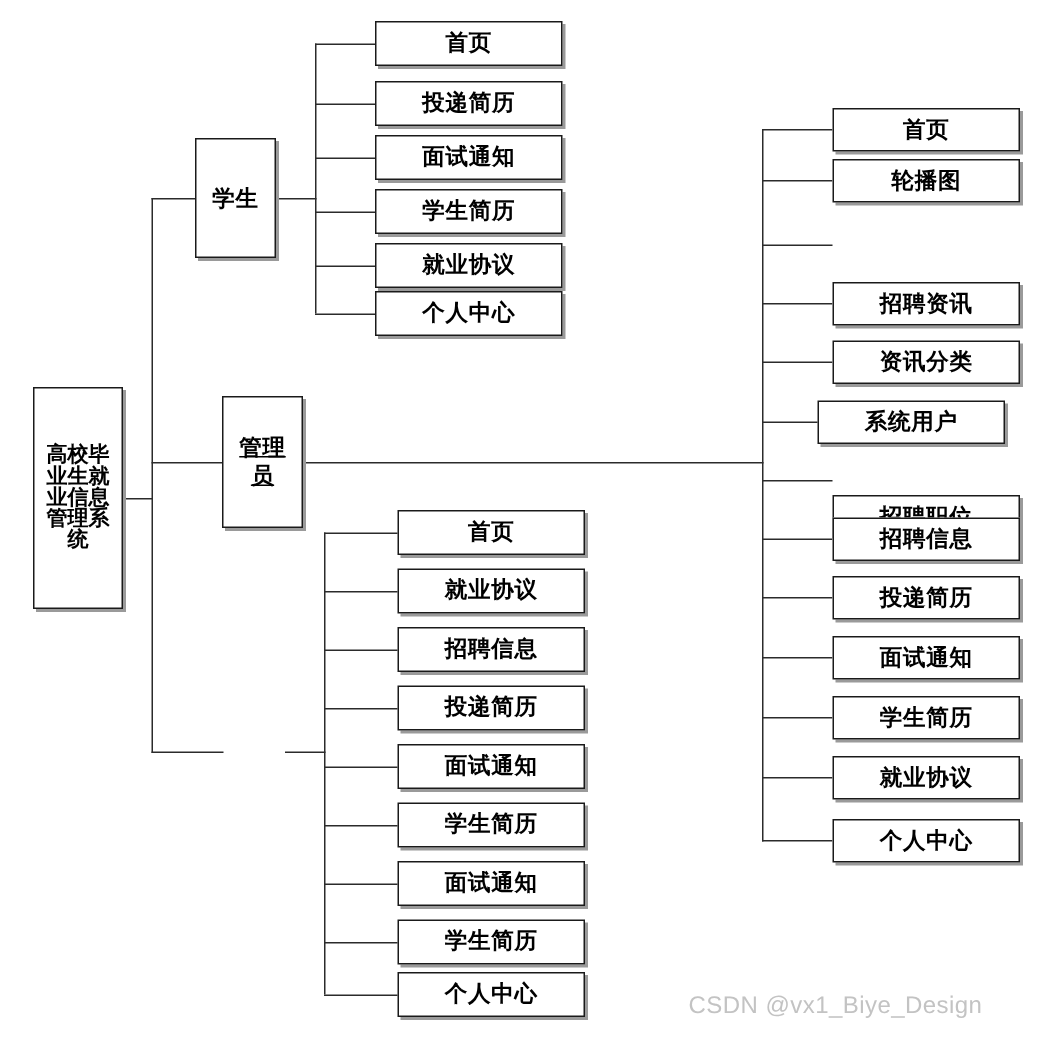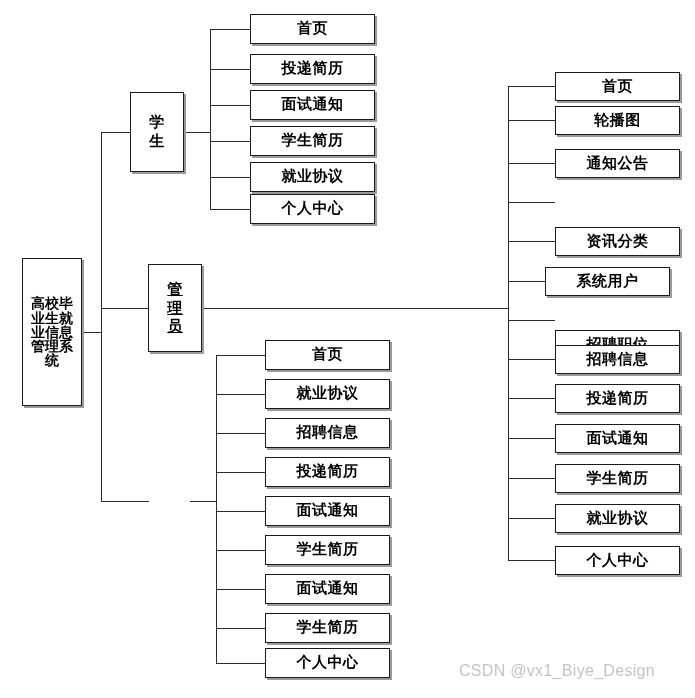--- a/index.html
+++ b/index.html
@@ -52,21 +52,21 @@
     padding: 3px 4px;
     font-size: 14px;
     line-height: 1.02;
     writing-mode: horizontal-tb;
     word-break: break-all;
     letter-spacing: 0px;
   }
   .node.mid {
     width: 54px;
     font-size: 15px;
-    padding: 20px;
+    padding: 10px;
     line-height: 1.25;
     word-break: break-all;
   }
   #node-student  { left: 130px; top: 92px;  height: 80px; }
   #node-admin    { left: 148px; top: 264px; height: 88px; text-decoration: underline; }
   #node-company  { left: 148px; top: 462px; height: 72px; }
 
   
   .ln {
     position: absolute;
@@ -149,21 +149,21 @@
 
   <div class="node leaf" style="left:250px; top:14px;">首页</div>
   <div class="node leaf" style="left:250px; top:54px;">投递简历</div>
   <div class="node leaf" style="left:250px; top:90px;">面试通知</div>
   <div class="node leaf" style="left:250px; top:126px;">学生简历</div>
   <div class="node leaf" style="left:250px; top:162px;">就业协议</div>
   <div class="node leaf" style="left:250px; top:194px;">个人中心</div>
 
   <div class="node leaf-admin" style="left:555px; top:72px;">首页</div>
   <div class="node leaf-admin" style="left:555px; top:106px;">轮播图</div>
-  <div class="node leaf-admin" style="left:555px; top:149px;">通知公告</div>
+  <div class="node leaf-admin" style="left:555px; top:188px;">招聘资讯</div>
   <div class="node leaf-admin" style="left:555px; top:227px;">资讯分类</div>
   <div class="node leaf-admin" style="left:545px; top:267px;">系统用户</div>
   <div class="node leaf-admin" style="left:555px; top:306px;margin-top:24px;">招聘职位</div>
   <div class="node leaf-admin" style="left:555px; top:345px;">招聘信息</div>
   <div class="node leaf-admin" style="left:555px; top:384px;">投递简历</div>
   <div class="node leaf-admin" style="left:555px; top:424px;">面试通知</div>
   <div class="node leaf-admin" style="left:555px; top:464px;">学生简历</div>
   <div class="node leaf-admin" style="left:555px; top:504px;">就业协议</div>
   <div class="node leaf-admin" style="left:555px; top:546px;">个人中心</div>
 

